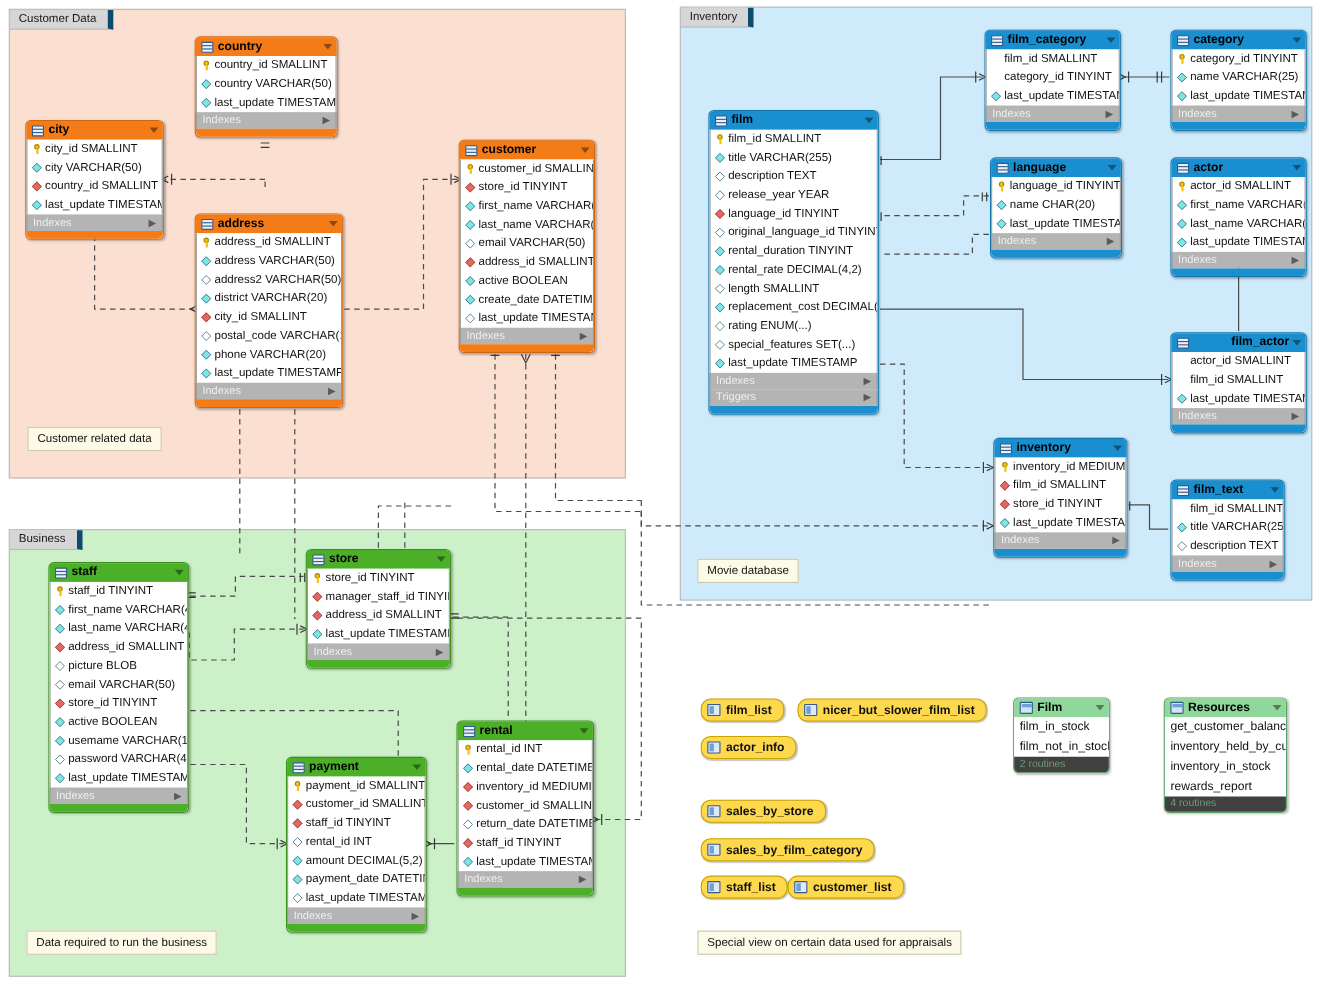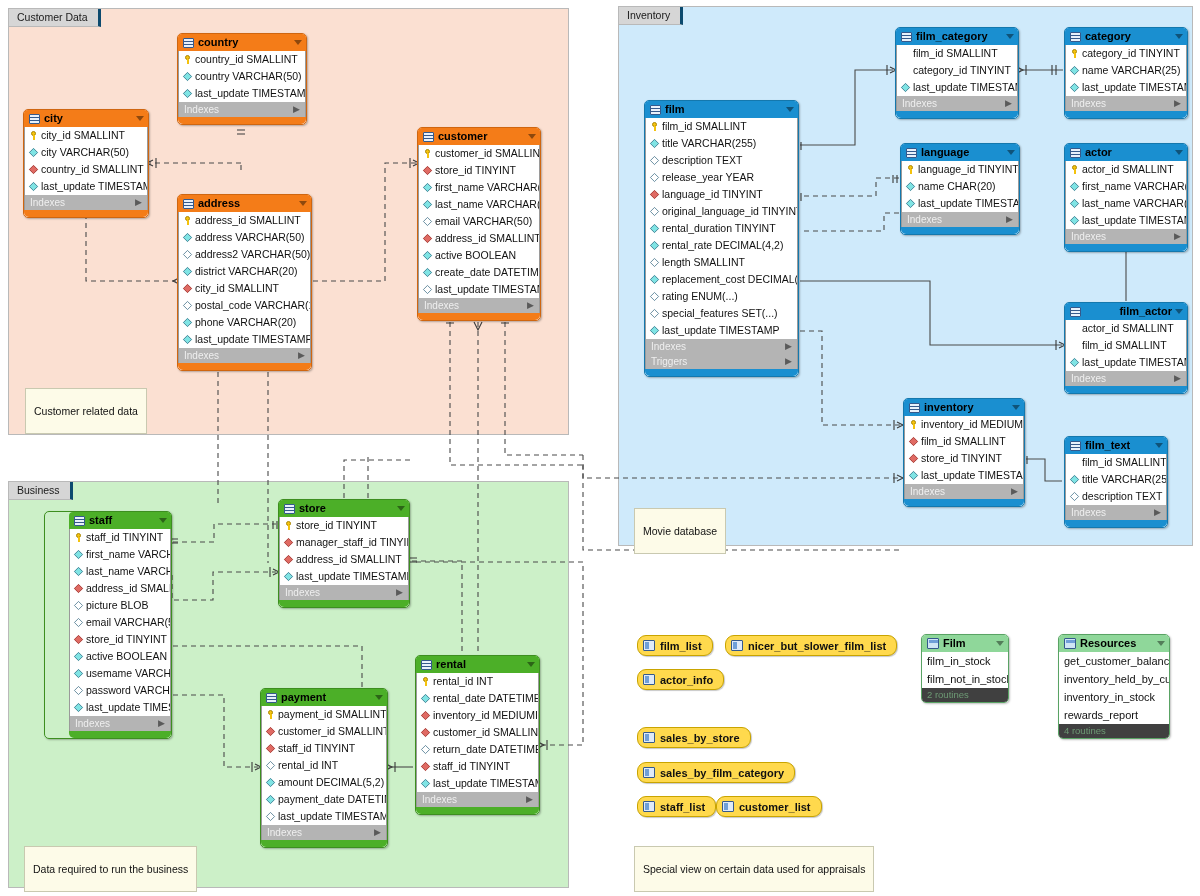--- a/index.html
+++ b/index.html
@@ -6,30 +6,30 @@
   body{width:1200px;height:896px;position:relative;overflow:hidden;
        font-family:"Liberation Sans","DejaVu Sans",sans-serif;font-size:11px;color:#000;}
 
   
   #canvas{position:absolute;inset:0;}
   .layer-links{position:absolute;left:0;top:0;width:1200px;height:896px;pointer-events:none;}
 
   
   .section{position:absolute;border:1px solid #b9b9b9;box-sizing:border-box;}
   .section-tab{position:absolute;top:0px;left:0px;height:17px;line-height:17px;
-      padding:0 10px 0 8px;background:#d6d6d6;border-right:3px solid #0c4a6e;
+      padding:0 10px 0 8px;background:#d6d6d6;border-right:5px solid #0c4a6e;
       border-bottom:1px solid #b9b9b9;font-size:10.5px;color:#1a1a1a;white-space:nowrap;}
   .sec-customer{background:#fbe0d2;}
   .sec-inventory{background:#cfeafb;}
   .sec-business{background:#ccf0c8;}
   .sec-views{background:#fcf8d4;}
 
   
   .note{position:absolute;background:#fdfbe8;border:1px solid #c9c9b0;
-        padding:16px 8px;font-size:10.5px;color:#111;white-space:nowrap;}
+        padding:4px 8px;font-size:10.5px;color:#111;white-space:nowrap;}
 
   
   .tbl{position:absolute;border-radius:5px;box-sizing:border-box;
        box-shadow:1px 1px 2px rgba(0,0,0,.28);}
   .tbl .hdr{height:17px;line-height:17px;border-radius:4px 4px 0 0;
       display:flex;align-items:center;padding:0 4px 0 5px;font-weight:bold;
       font-size:11px;color:#000;}
   .tbl .hdr .tname{flex:1;margin-left:4px;white-space:nowrap;}
   .tbl .cols{background:#ffffff;border-left:1px solid #9a9a9a;border-right:1px solid #9a9a9a;}
   .tbl .col{height:17px;line-height:17px;display:flex;align-items:center;
@@ -600,21 +600,21 @@
             <span class="ic dia d-open"></span>
             <span class="cname">description TEXT</span>
           </div>
         </div>
         <div class="sub">
           <span>Indexes</span>
           <span class="ar">▶</span>
         </div>
         <div class="foot"></div>
       </div>
-      <div class="tbl th-green" style="left: 44px; top: 511px; width: 128px; padding-left: 24px;">
+      <div class="tbl th-green" style="left: 44px; top: 511px; width: 128px;">
         <div class="hdr">
           <span class="ico-table"></span>
           <span class="tname">staff</span>
           <span class="caret"></span>
         </div>
         <div class="cols">
           <div class="col">
             <span class="ic key"></span>
             <span class="cname">staff_id TINYINT</span>
           </div>

